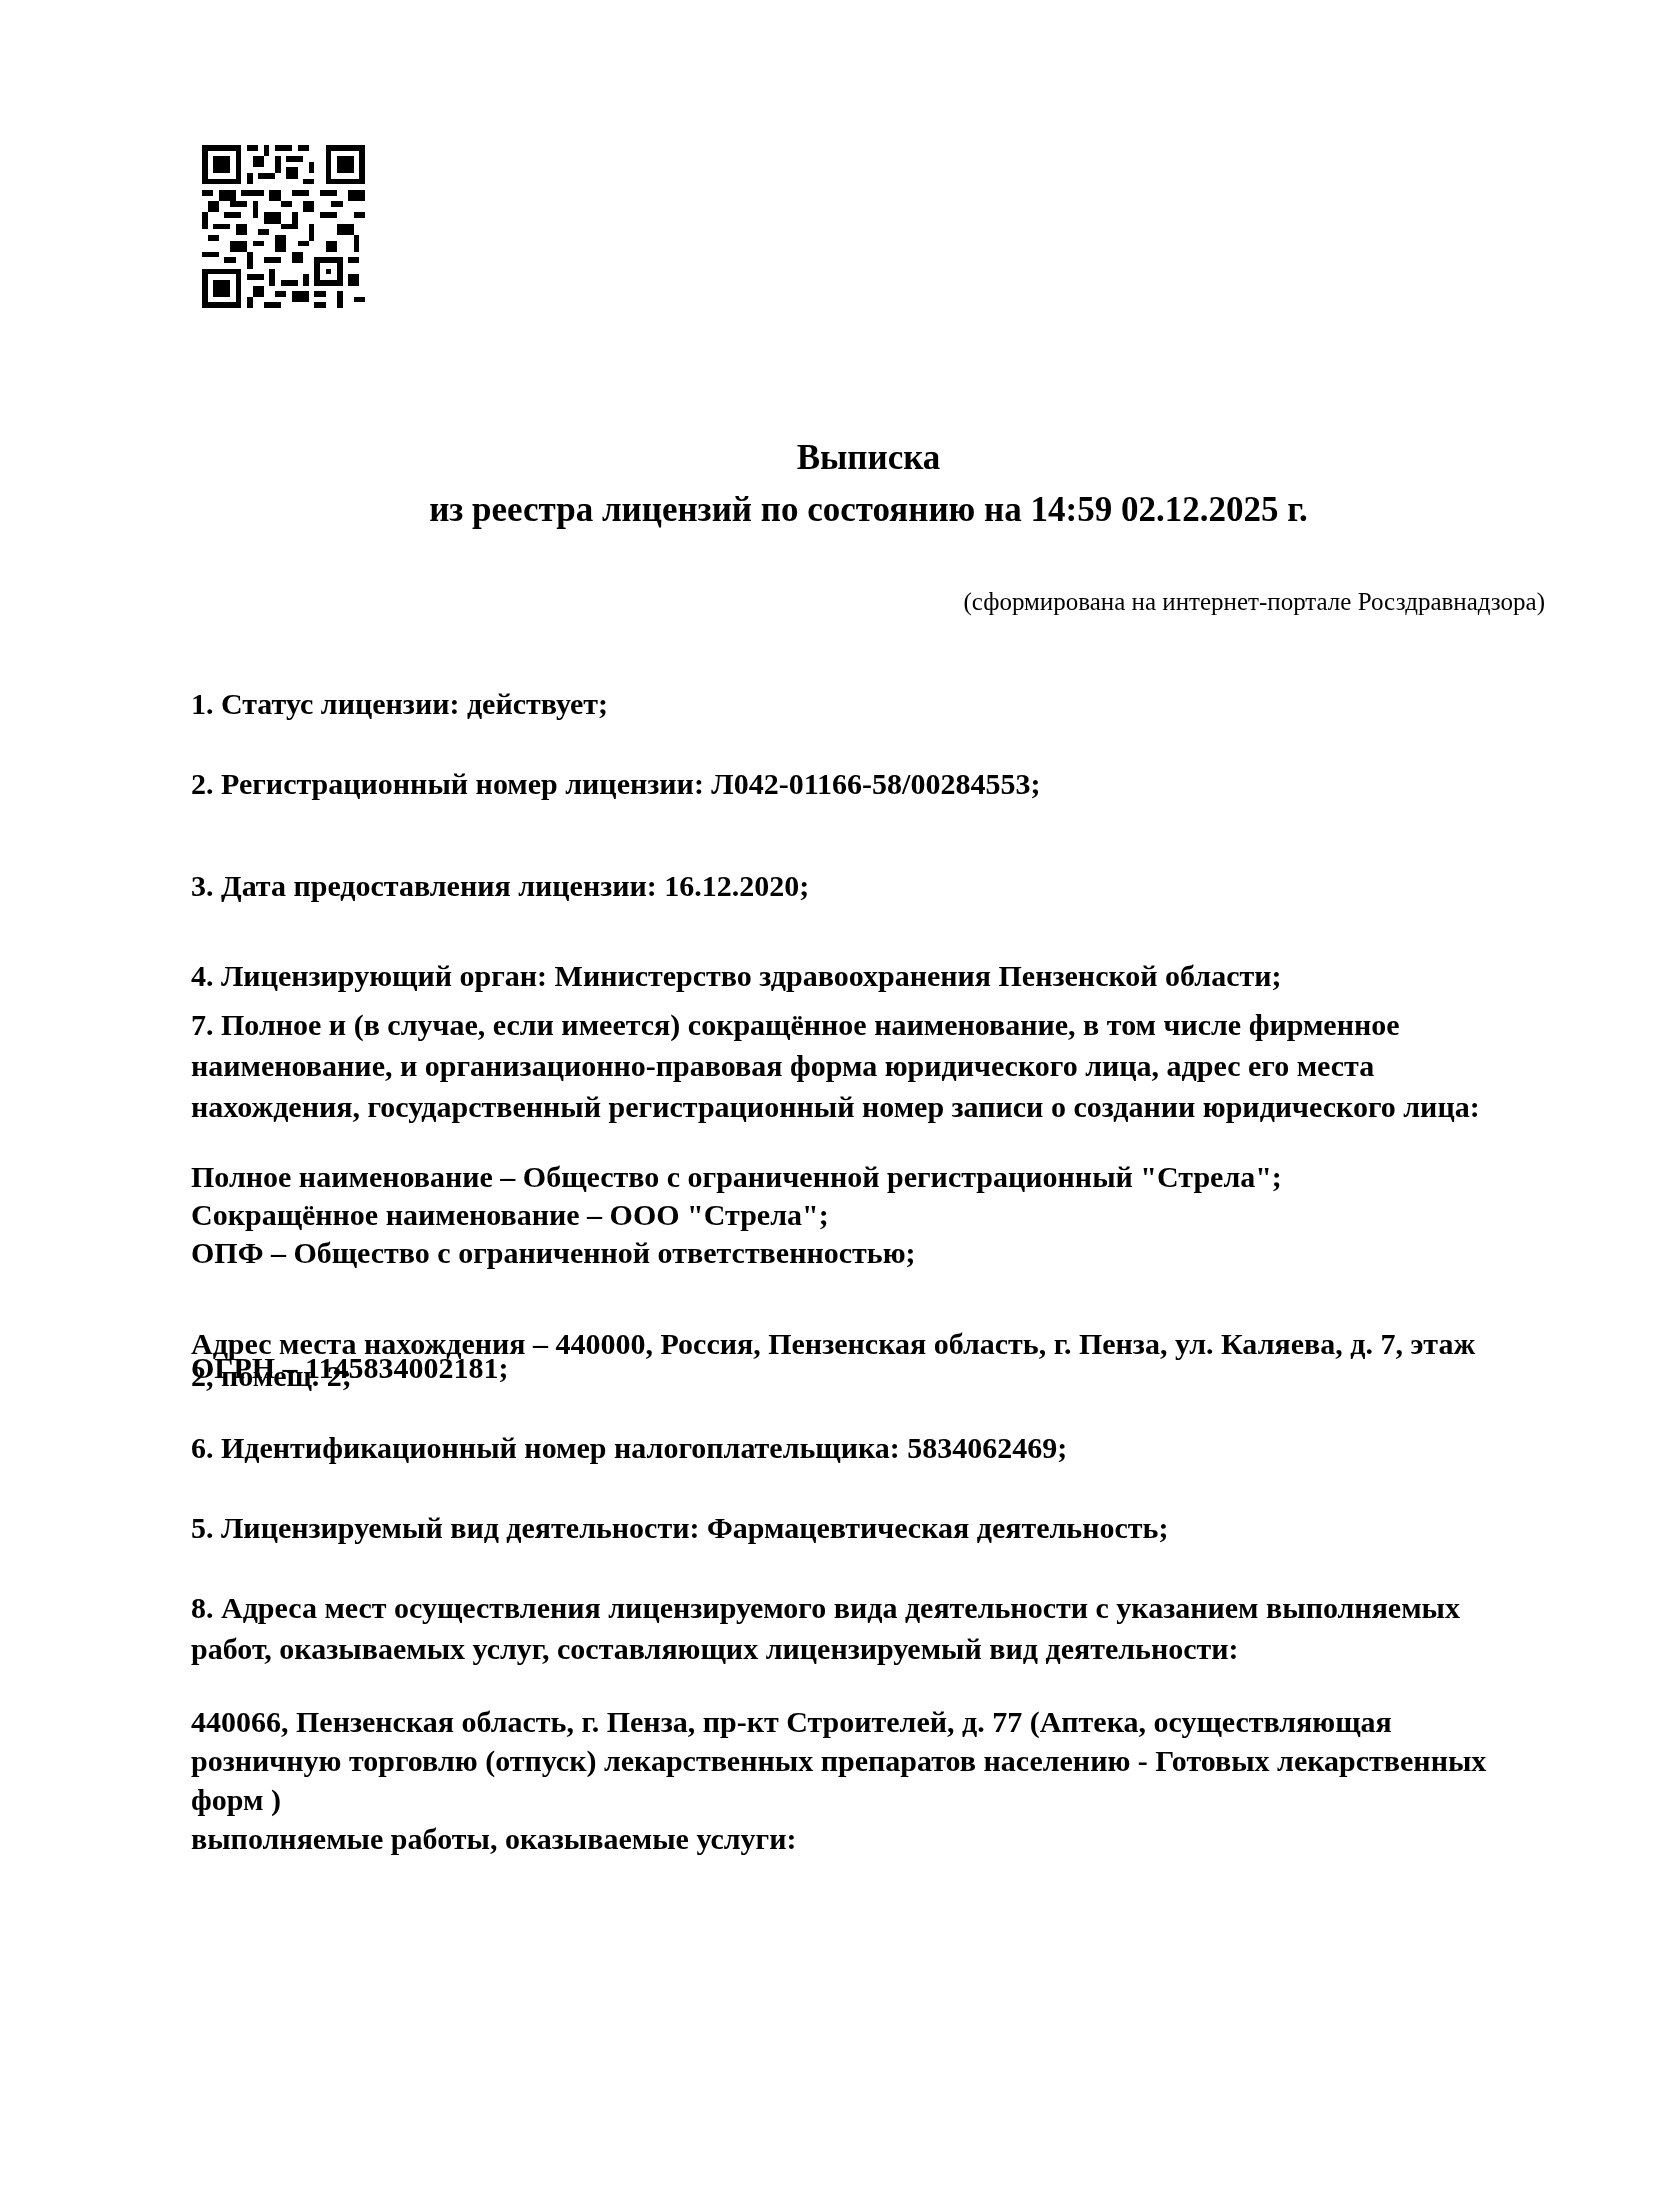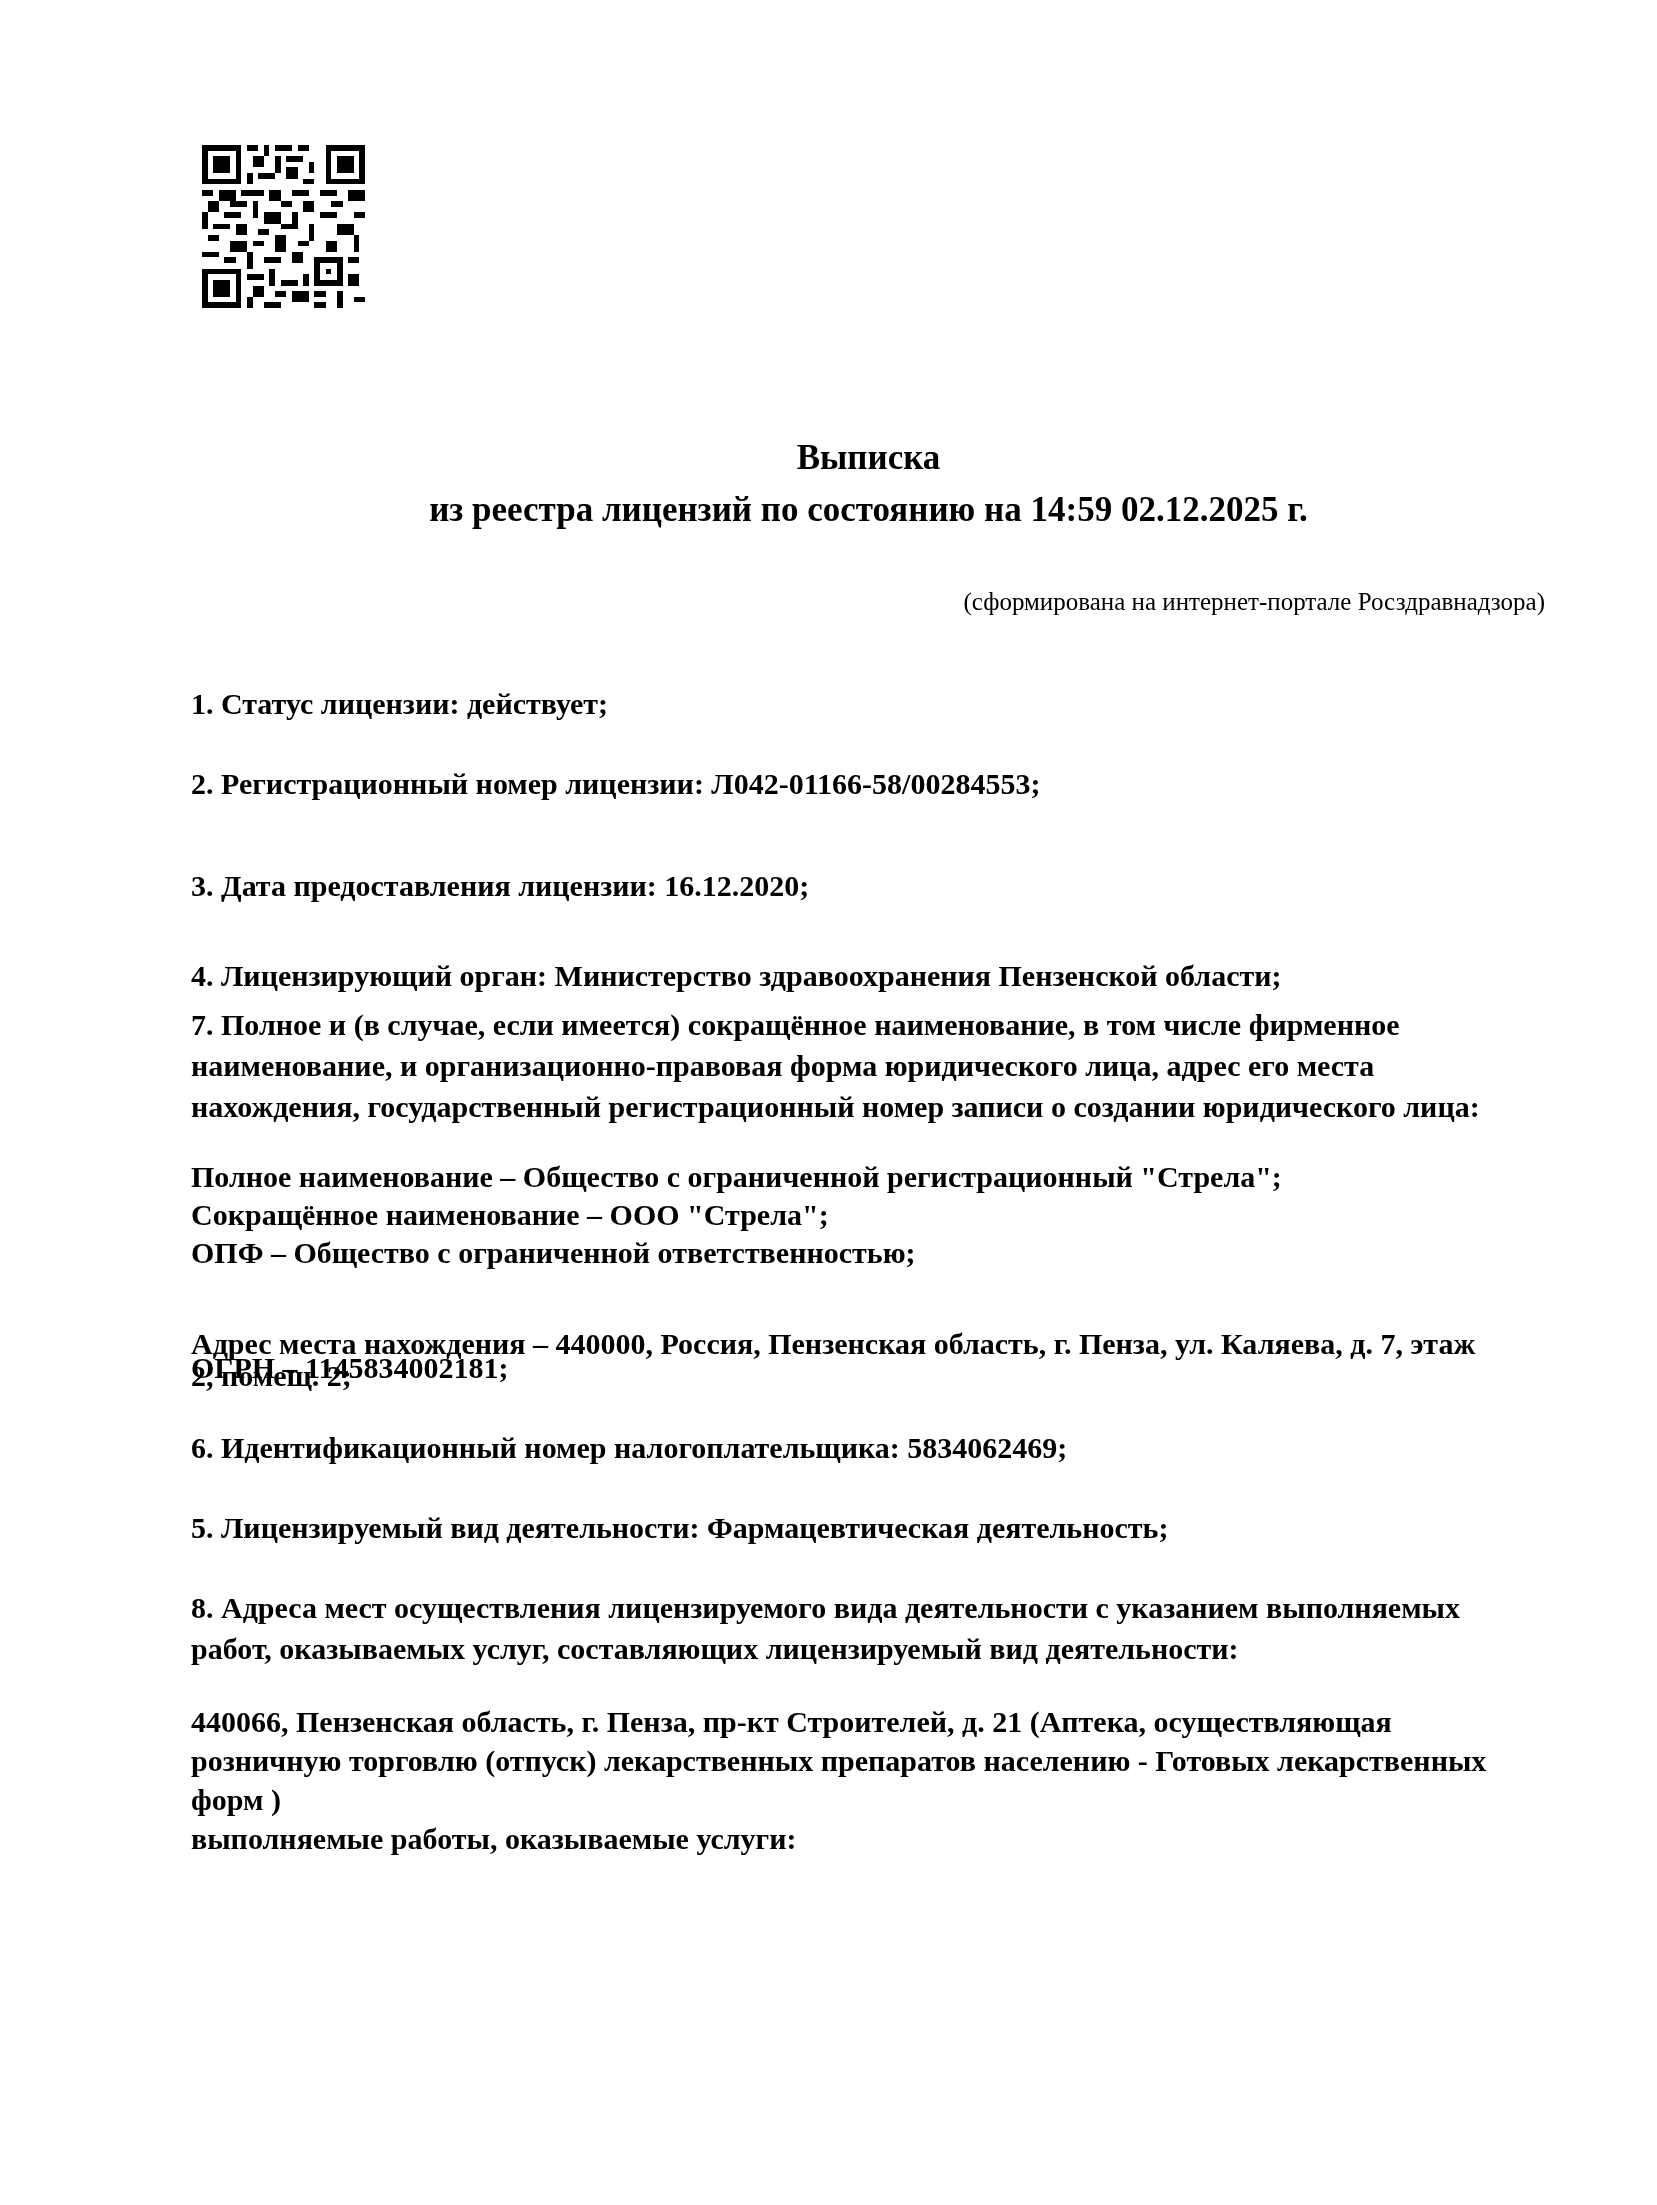--- a/index.html
+++ b/index.html
@@ -133,17 +133,17 @@
 <div class="para" style="top:1194px">Сокращённое наименование – ООО "Стрела";</div>
 <div class="para" style="top:1232px">ОПФ – Общество с ограниченной ответственностью;</div>
 <div class="para" style="top:1328px; line-height:32px">Адрес места нахождения – 440000, Россия, Пензенская область, г. Пенза, ул. Каляева, д. 7, этаж
 2, помещ. 2;</div>
 <div class="para" style="top:1347px">ОГРН – 1145834002181;</div>
 
 <div class="para" style="top:1427px">6. Идентификационный номер налогоплательщика: 5834062469;</div>
 <div class="para" style="top:1507px">5. Лицензируемый вид деятельности: Фармацевтическая деятельность;</div>
 <div class="para" style="top:1587px">8. Адреса мест осуществления лицензируемого вида деятельности с указанием выполняемых
 работ, оказываемых услуг, составляющих лицензируемый вид деятельности:</div>
-<div class="para" style="top:1702px; line-height:39px">440066, Пензенская область, г. Пенза, пр-кт Строителей, д. 21 (Аптека, осуществляющая
+<div class="para" style="top:1702px; line-height:39px">440066, Пензенская область, г. Пенза, пр-кт Строителей, д. 77 (Аптека, осуществляющая
 розничную торговлю (отпуск) лекарственных препаратов населению - Готовых лекарственных
 форм )</div>
 <div class="para" style="top:1818px">выполняемые работы, оказываемые услуги:</div>
 
 
 </body></html>

